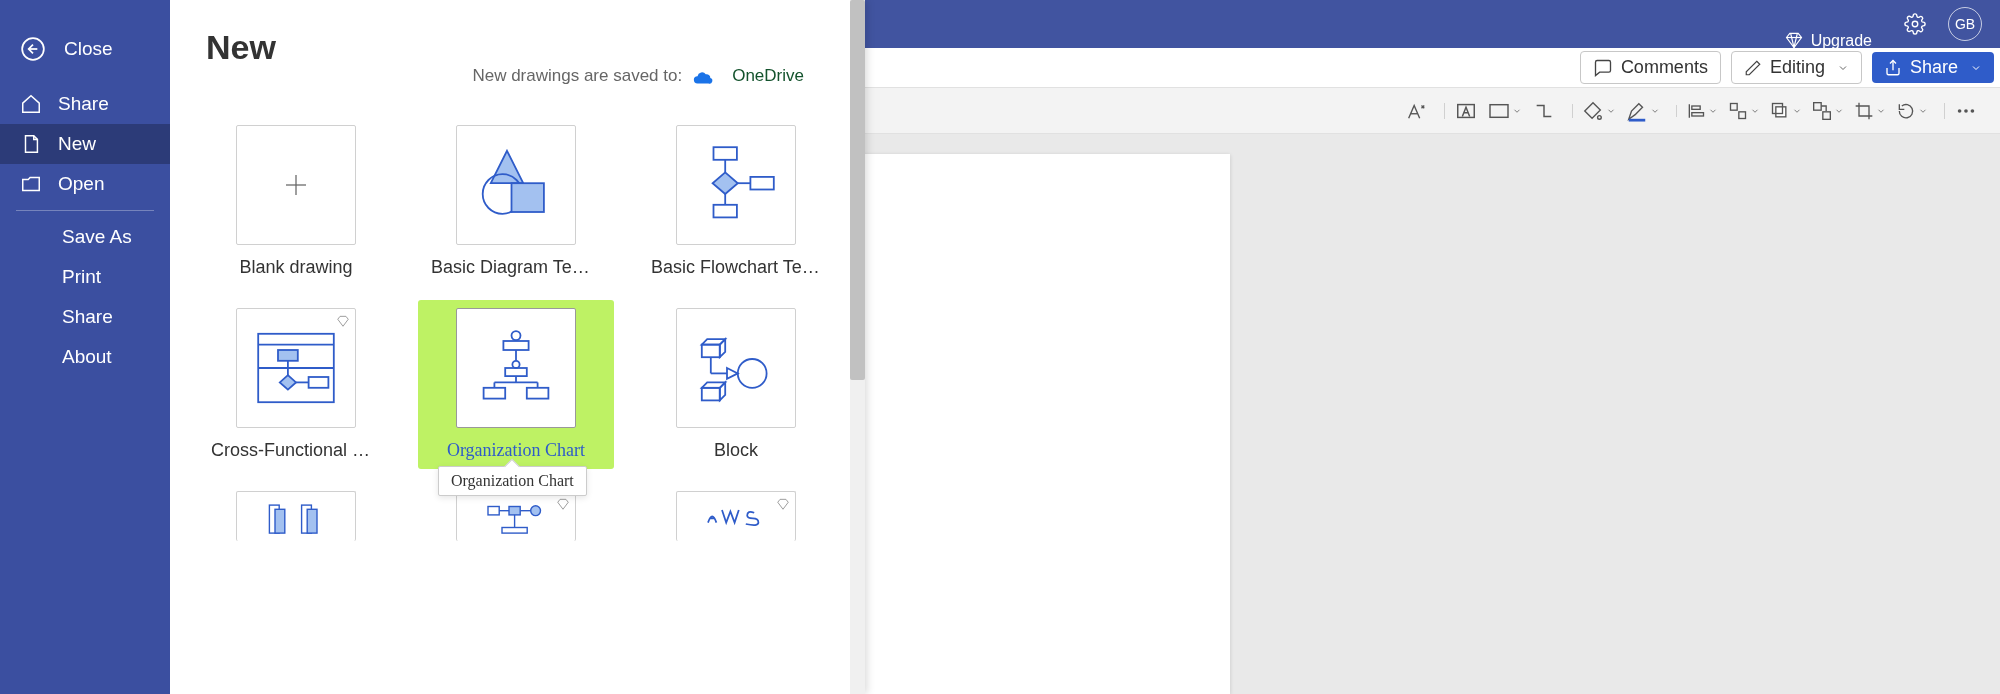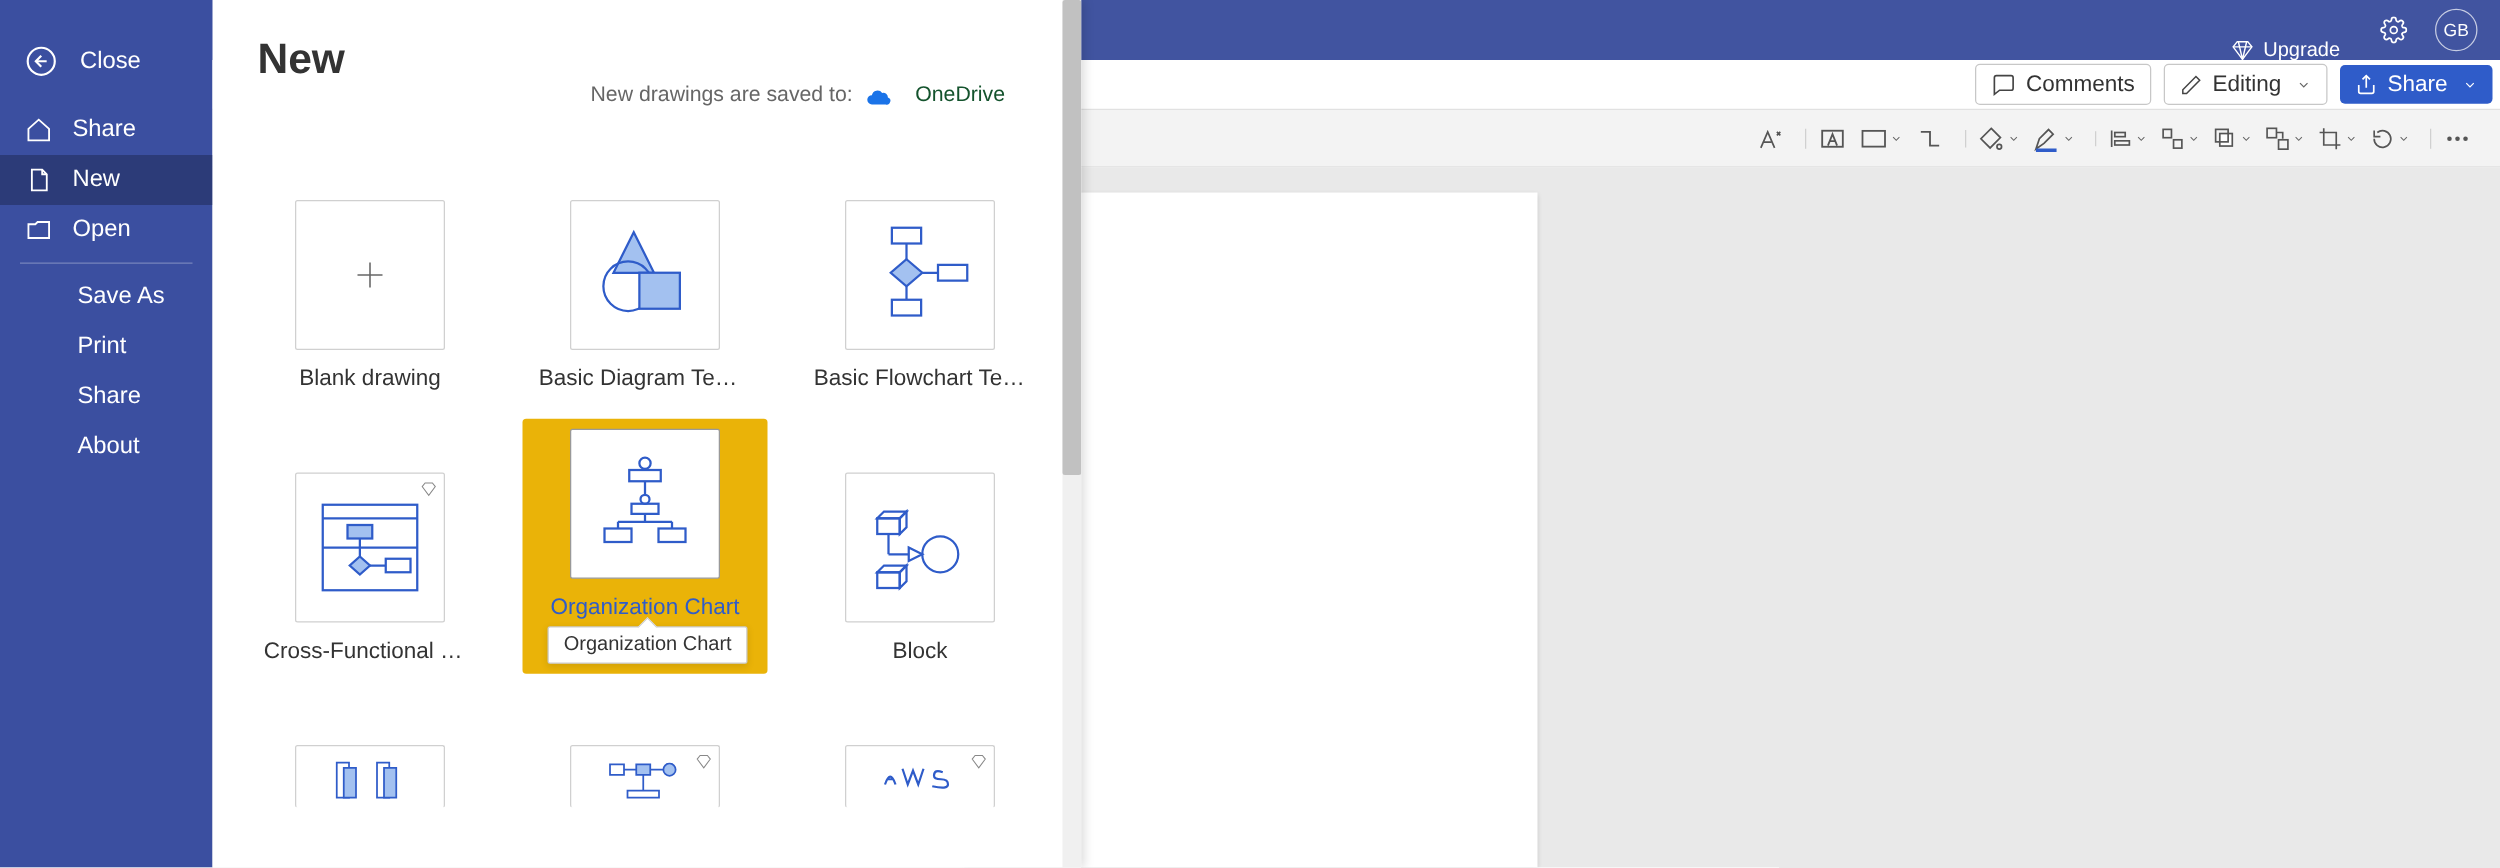--- a/index.html
+++ b/index.html
@@ -58,24 +58,24 @@
   .bs-divider{height:1px;background:rgba(255,255,255,.3);margin:6px 16px;}
   .bs-sub{padding:9px 20px 9px 62px;font-size:19px;cursor:pointer;}
 
   .bs-panel{flex:1;background:#fff;position:relative;padding:28px 36px 0 36px;overflow:hidden;}
   .bs-title{font-size:34px;font-weight:600;color:#333;}
   .saved-row{display:flex;align-items:center;gap:10px;color:#666;font-size:17px;position:absolute;top:66px;right:61px;}
   .onedrive{display:flex;align-items:flex-end;gap:18px;color:#14532d;}
   .cloud-ico{color:#1a73e8;}
 
   .templates{display:grid;grid-template-columns:repeat(3,180px);gap:30px 40px;margin-top:58px;}
-  .tmpl{display:flex;flex-direction:column;align-items:center;gap:12px;cursor:pointer;position:relative;margin-top:35px;}
+  .tmpl{display:flex;flex-direction:column;align-items:center;gap:12px;cursor:pointer;position:relative;}
   .tmpl-thumb{width:120px;height:120px;border:1px solid #d0d0d0;border-radius:2px;display:flex;align-items:center;justify-content:center;background:#fff;position:relative;}
   .tmpl.hover .tmpl-thumb{border-color:#999;}
-  .tmpl.hover{background:#eab308;border-radius:3px;padding:8px;margin:-8px;}
+  .tmpl.hover{background:#bef264;border-radius:3px;padding:8px;margin:-8px;font-family:Liberation Serif, serif;}
   .tmpl-label{font-size:18px;color:#333;max-width:170px;overflow:hidden;text-overflow:ellipsis;white-space:nowrap;text-align:center;}
   .tmpl.hover .tmpl-label{color:#2f5cc9;}
   .premium-badge{position:absolute;top:5px;right:5px;}
 
   .tooltip{position:absolute;background:#fff;border:1px solid #ccc;padding:5px 12px;font-size:16px;color:#333;z-index:20;border-radius:2px;box-shadow:0 2px 6px rgba(0,0,0,.1);}
   .tooltip::before{content:"";position:absolute;top:-6px;left:50%;transform:translateX(-50%);width:10px;height:10px;background:#fff;border-left:1px solid #ccc;border-top:1px solid #ccc;transform:translateX(-50%) rotate(45deg);}
 
 </style>
 </head>
 <body>

